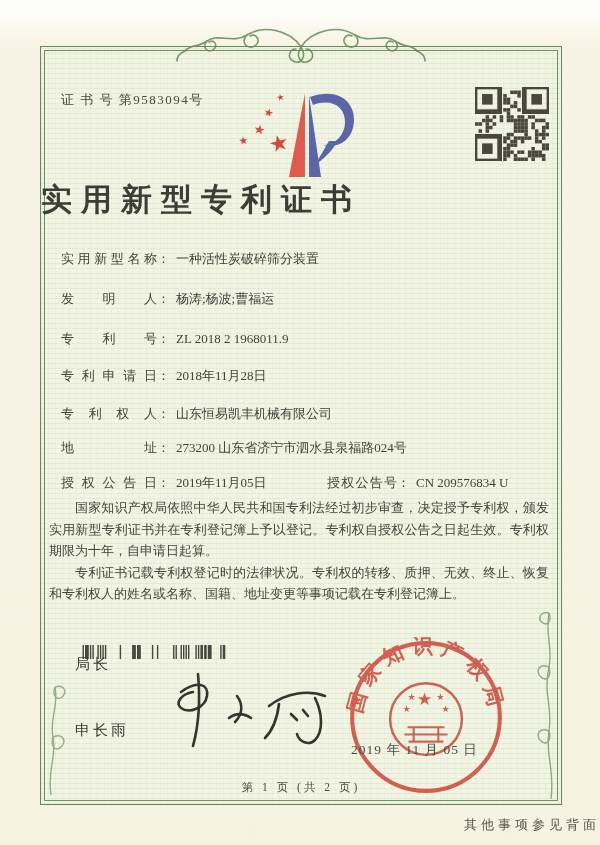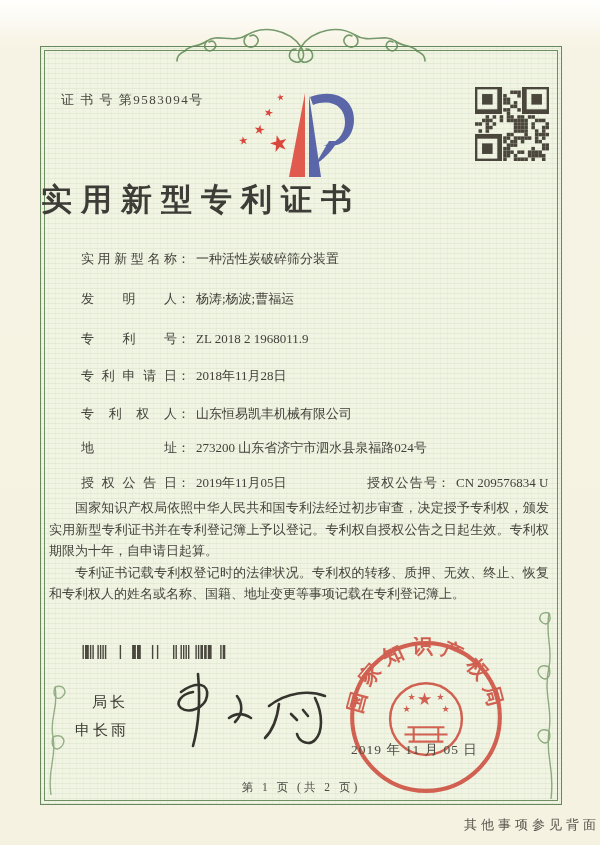--- a/index.html
+++ b/index.html
@@ -21,26 +21,26 @@
     content:'';position:absolute;inset:3px;border:1px solid #6f8f63;pointer-events:none;
   }
   .fold{position:absolute;left:0;top:0;width:600px;height:40px;
     background:linear-gradient(180deg,rgba(255,255,255,0.85),rgba(255,255,255,0));}
   .abs{position:absolute;}
   .certno{left:20px;top:44px;font-size:13px;letter-spacing:1.5px;color:#47463f;text-align:right;}
   .title{left:0;top:132px;width:100%;text-align:left;font-size:31px;font-weight:600;
     letter-spacing:9px;color:#3d3c37;}
   .row{left:20px;top:0;font-size:13px;white-space:nowrap;color:#403f39;}
   .lab{display:inline-block;width:96px;text-align:justify;text-align-last:justify;
-    vertical-align:bottom;color:#44433c;margin-left:20px;}
+    vertical-align:bottom;color:#44433c;}
   .colon{margin-right:6px;}
   .paras{left:8px;top:450px;width:500px;font-size:13px;line-height:21.5px;
     text-align:justify;color:#45443d;}
   .paras p{margin:0;text-indent:2em;}
-  .sig-title{left:34px;top:646px;font-size:15px;letter-spacing:3px;color:#393830;margin-left:17px;}
+  .sig-title{left:34px;top:608px;font-size:15px;letter-spacing:3px;color:#393830;}
   .sig-name{left:34px;top:674px;font-size:15px;letter-spacing:3px;color:#393830;}
   .footer-page{left:0;top:733px;width:100%;text-align:center;font-size:11.5px;
     letter-spacing:3px;color:#4c4b44;}
   .back-note{position:absolute;left:0;top:816px;width:100%;text-align:right;
     font-size:13px;letter-spacing:4px;color:#56544a;}
   .seal-date{left:310px;top:694px;font-size:13.5px;letter-spacing:1px;color:#4c4a42;z-index:5;}
   .seal-wrap{left:305px;top:590px;width:160px;height:160px;z-index:4;opacity:0.88;
     mix-blend-mode:multiply;}
   svg{display:block;}
 </style>

